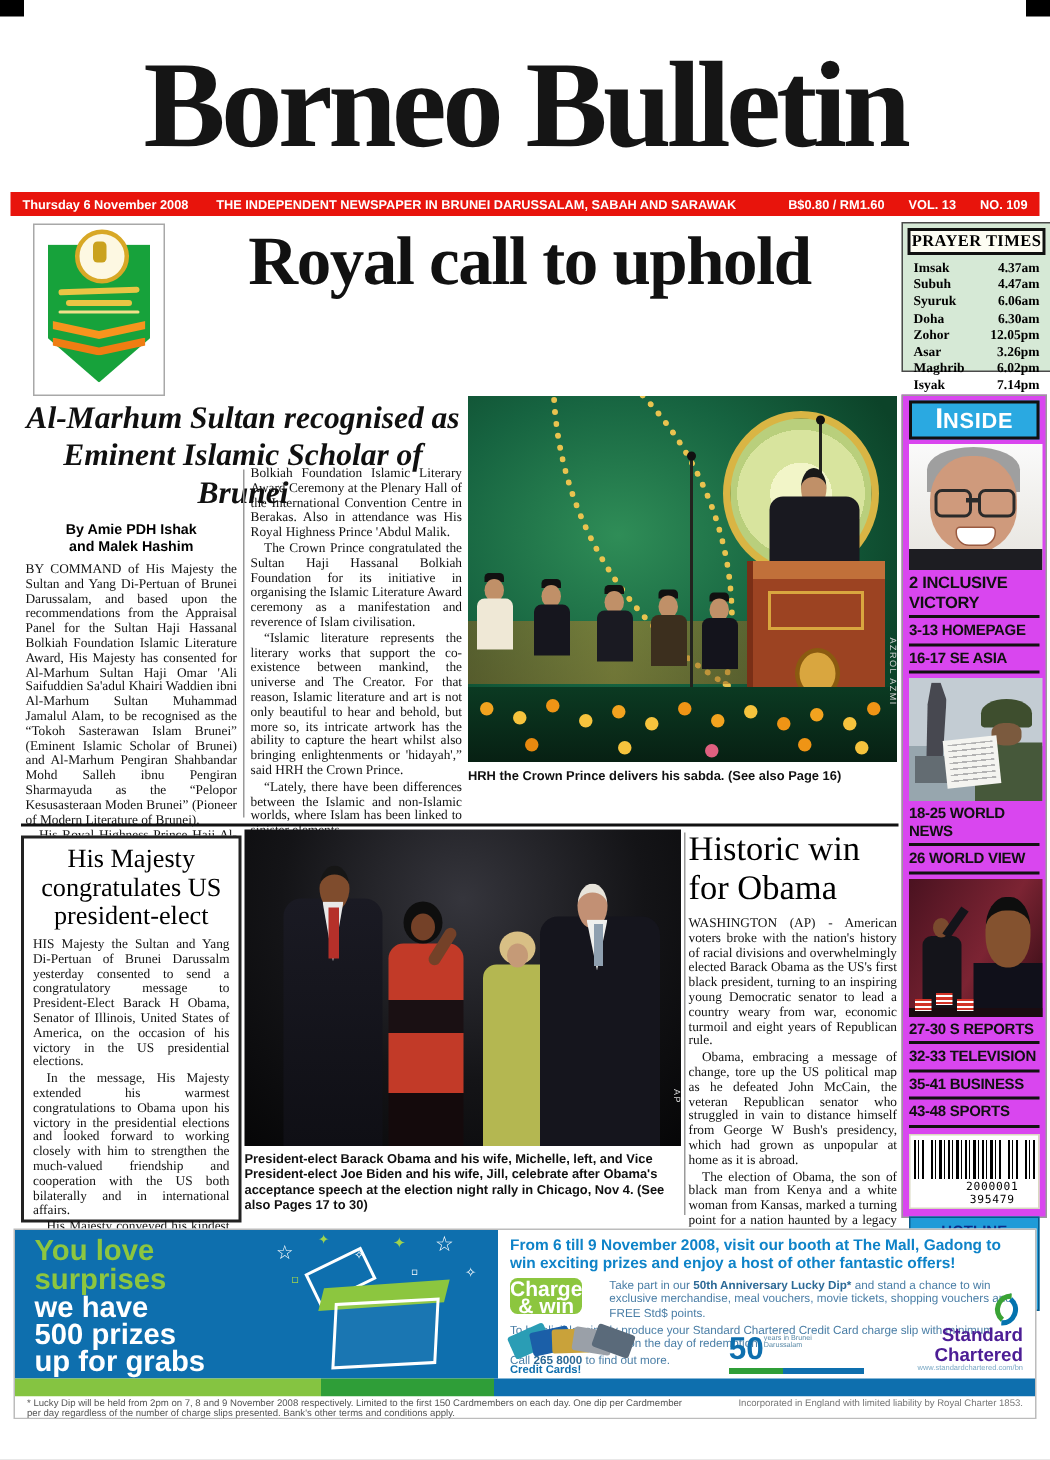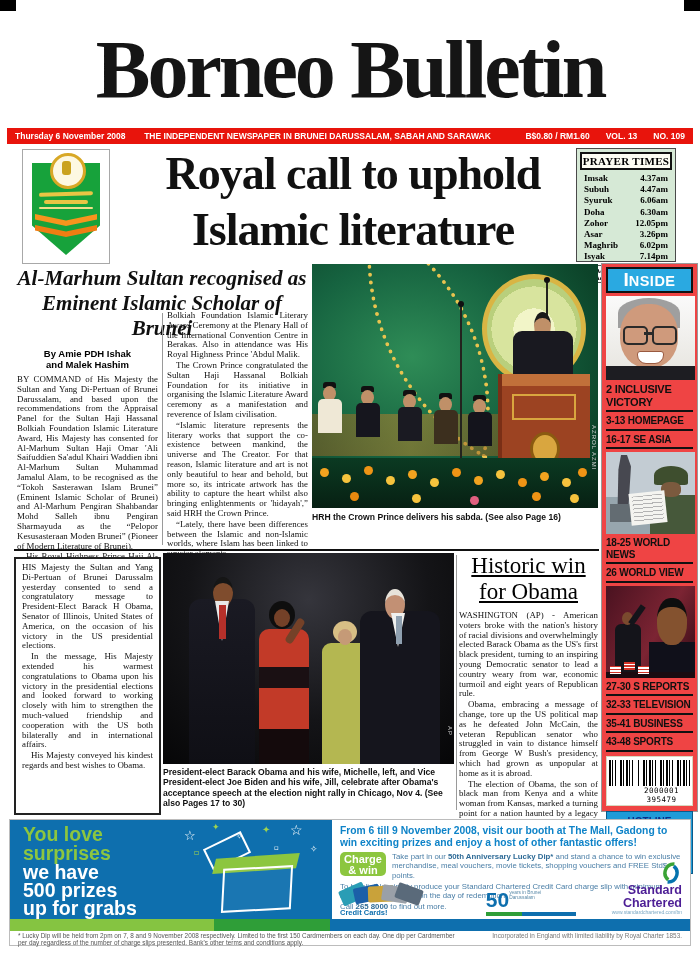--- a/index.html
+++ b/index.html
@@ -32,21 +32,21 @@
   .fl-cal.c3{top:57px;height:2px;background:#f2e08a;}
   .fl-chev{position:absolute;left:12px;width:62px;height:12px;background:#f7941d;
     clip-path:polygon(0 0,50% 55%,100% 0,100% 45%,50% 100%,0 45%);}
   .fl-chev.k1{top:64px;} .fl-chev.k2{top:75px;background:#ef7d12;}
 
   
   #leadhead{left:108px;top:146px;width:490px;text-align:center;color:#111;
     font:bold 46px/56px "Liberation Serif",serif;letter-spacing:-1px;}
 
   
-  #prayer{left:576px;top:148px;width:100px;height:114px;box-sizing:border-box;
+  #prayer{left:601px;top:148px;width:100px;height:100px;box-sizing:border-box;
     background:#d6e9d6;border:1px solid #4a4a4a;}
   #prayer .pt-title{margin:3px;border:2px solid #111;background:#fdfdf3;text-align:center;
     font:bold 11px/14px "Liberation Serif",serif;letter-spacing:.3px;}
   #prayer .pt-rows{padding:0 7px;}
   #prayer .pt-row{display:flex;justify-content:space-between;font:bold 9px/11.2px "Liberation Serif",serif;}
   #prayer .pt-notes{margin:2px 4px 0;border:1px solid #555;text-align:center;
     font:bold 6.2px/7.4px "Liberation Serif",serif;padding:1px 0;}
 
   
   #subhead{left:13px;top:266px;width:298px;text-align:center;
@@ -121,25 +121,25 @@
   .r.jhair{left:170px;top:68px;width:24px;height:22px;border-radius:50%;background:#d8bf85;}
   .r.jface{left:175px;top:76px;width:14px;height:16px;border-radius:50%;background:#c59a77;}
   .r.jjack{left:159px;top:90px;width:47px;height:121px;background:#b4b751;border-radius:9px 9px 0 0;}
   .r.bhead{left:222px;top:36px;width:20px;height:24px;border-radius:50%;background:#c29074;border-top:6px solid #e7e3da;}
   .r.bsuit{left:197px;top:58px;width:80px;height:153px;background:#15151d;border-radius:12px 12px 0 0;}
   .r.bshirt{left:228px;top:60px;width:14px;height:34px;background:#f0f0ee;clip-path:polygon(0 0,100% 0,50% 100%);}
   .r.btie{left:233px;top:63px;width:6px;height:28px;background:#8fa0b0;}
 
   
   #historic{left:459px;top:553px;width:139px;}
-  #historic h2{margin:0 0 6px;text-align:center;font:400 23px/26px "Liberation Serif",serif;text-decoration:underline;}
+  #historic h2{margin:0 0 6px;font:400 23px/26px "Liberation Serif",serif;}
 
   
   #inside{left:601px;top:263px;width:97px;height:549px;box-sizing:border-box;
-    background:#ef4444;border:1px solid #9a9a9a;padding:3px 4px;}
+    background:#d946ef;border:1px solid #9a9a9a;padding:3px 4px;}
   .in-title{border:2px solid #111;background:#2aa9e1;text-align:center;color:#fff;
     font-family:"Liberation Sans",sans-serif;font-weight:bold;height:22px;line-height:21px;}
   .in-title .big{font-size:19px;} .in-title .sm{font-size:14.5px;letter-spacing:.5px;}
   .in-item{font:bold 10px/11.5px "Liberation Sans",sans-serif;letter-spacing:-.2px;
     padding:3px 0 2px;border-bottom:2.5px solid #111;color:#101010;}
   .in-item.first{font-size:11px;line-height:12.5px;}
   .in-photo{position:relative;width:89px;margin-top:3px;overflow:hidden;}
   #powell{height:84px;background:linear-gradient(#fafafa,#e6e4de);}
   .pw{position:absolute;}
   .pw.hair{left:12px;top:2px;width:62px;height:30px;background:#9f9f9f;border-radius:50% 50% 0 0;}
@@ -190,21 +190,21 @@
   .gx.grn{color:#9fd34f;}
   .gbox{position:absolute;left:44px;bottom:6px;width:66px;height:40px;border:2px solid #fff;
     transform:rotate(-3deg) skewX(-6deg);background:rgba(255,255,255,.05);}
   .glid{position:absolute;left:36px;bottom:46px;width:84px;height:15px;background:#8cc63f;transform:rotate(-4deg) skewX(-18deg);}
   .gflap{position:absolute;left:28px;bottom:54px;width:38px;height:20px;border:2px solid #fff;transform:rotate(-26deg);}
   #ad-right{position:absolute;left:322px;top:0;right:0;height:99px;padding:5px 8px 0;box-sizing:border-box;
     font-family:"Liberation Sans",sans-serif;}
   .ad-head{color:#0e83c8;font-weight:bold;font-size:10.3px;line-height:12px;}
   .ad-row{display:flex;margin-top:3px;}
   #badge{flex:0 0 46px;height:24px;background:#8cc63f;border-radius:5px;color:#fff;text-align:center;
-    font-weight:bold;font-size:11px;line-height:11px;padding-top:2px;box-sizing:border-box;margin-right:6px;}
+    font-weight:bold;font-size:14px;line-height:11px;padding-top:2px;box-sizing:border-box;margin-right:18px;}
   .ad-body{color:#4a7ea6;font-size:7.8px;line-height:9.3px;}
   .ad-body b{color:#2d6a96;}
   #logos{position:absolute;left:8px;right:8px;bottom:3px;display:flex;justify-content:space-between;align-items:flex-end;}
   #cards{position:relative;width:110px;height:34px;}
   .card{position:absolute;width:26px;height:16px;border-radius:2px;top:4px;}
   .cardlbl{position:absolute;left:0;bottom:-1px;font:bold 7.5px/8px "Liberation Sans",sans-serif;color:#0e6fae;}
   .cardsub{position:absolute;left:0;bottom:-8px;font:4.5px/5px "Liberation Sans",sans-serif;color:#7a9ab2;}
   #anniv{text-align:left;width:90px;}
   #anniv .n{color:#0e6fae;font:bold 21px/20px "Liberation Sans",sans-serif;}
   #anniv .t{display:inline-block;vertical-align:top;color:#5a8aa8;font:4.8px/5.2px "Liberation Sans",sans-serif;width:34px;}
@@ -239,21 +239,20 @@
     <div class="fl-crest"></div>
     <div class="fl-cal c1"></div>
     <div class="fl-cal c2"></div>
     <div class="fl-cal c3"></div>
     <div class="fl-chev k1"></div>
     <div class="fl-chev k2"></div>
   </div>
 
   <div id="leadhead" class="abs">
     <div>Royal call to uphold</div>
-    <div>Islamic literature</div>
   </div>
 
   <div id="prayer" class="abs">
     <div class="pt-title">PRAYER TIMES</div>
     <div class="pt-rows">
       <div class="pt-row">
           <span>Imsak</span>
           <span>4.37am</span>
         </div>
       <div class="pt-row">
@@ -352,20 +351,21 @@
         <div class="crest"></div>
     </div>
     <div class="sb-flowers"></div>
     <div class="vcredit" style="right:1px;bottom:38px;">AZROL AZMI</div>
   </div>
   <div class="caption" style="left:312px;top:512px;width:286px;">HRH the Crown Prince delivers his sabda. (See also Page 16)</div>
 
   <div id="hrmain" class="abs"></div>
 
   <div id="congrats" class="abs bodytxt">
+    <h2>His Majesty congratulates US president-elect</h2>
     <p>HIS Majesty the Sultan and Yang Di-Pertuan of Brunei Darussalm yesterday consented to send a congratulatory message to President-Elect Barack H Obama, Senator of Illinois, United States of America, on the occasion of his victory in the US presidential elections.</p>
     <p class="ind">In the message, His Majesty extended his warmest congratulations to Obama upon his victory in the presidential elections and looked forward to working closely with him to strengthen the much-valued friendship and cooperation with the US both bilaterally and in international affairs.</p>
     <p class="ind">His Majesty conveyed his kindest regards and best wishes to Obama.</p>
   </div>
 
   <div id="rally" class="photo">
     <div class="r osuit"></div>
     <div class="r ohead"></div>
     <div class="r oshirt"></div>
     <div class="r otie"></div>

